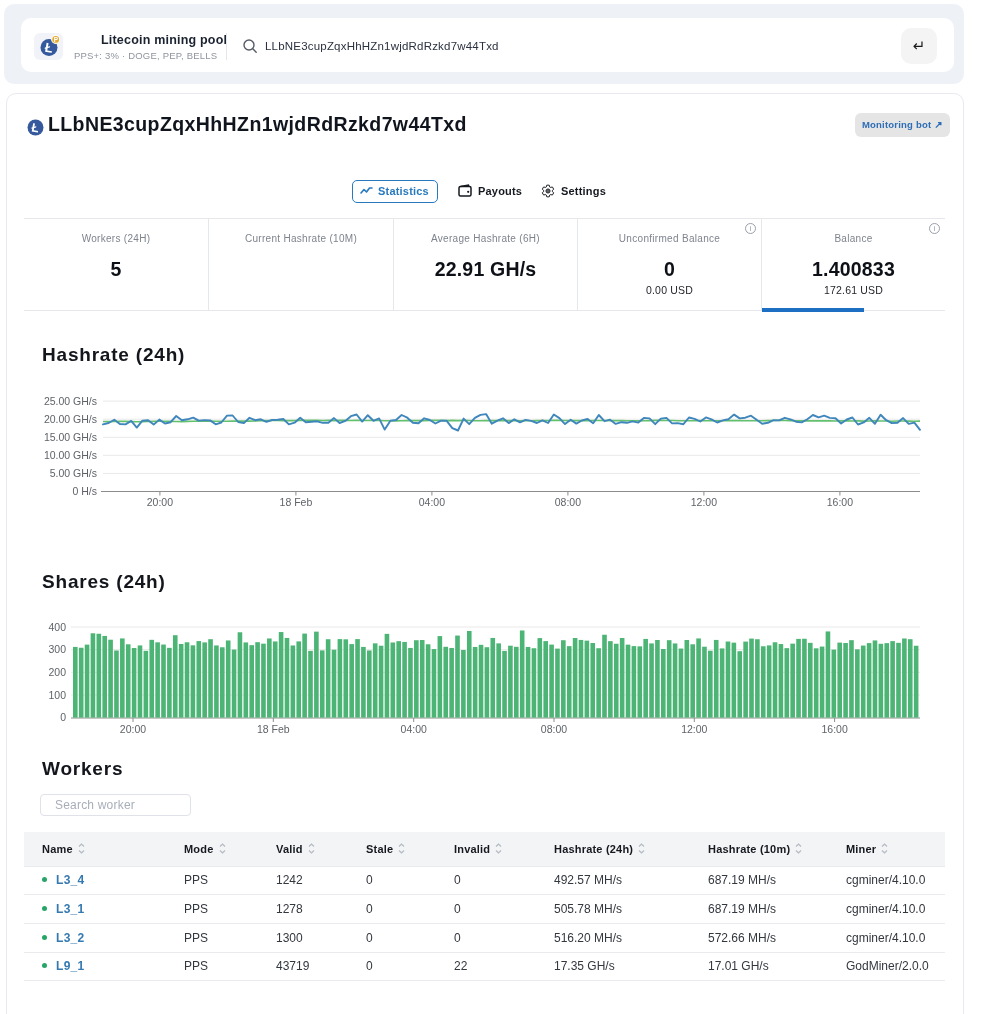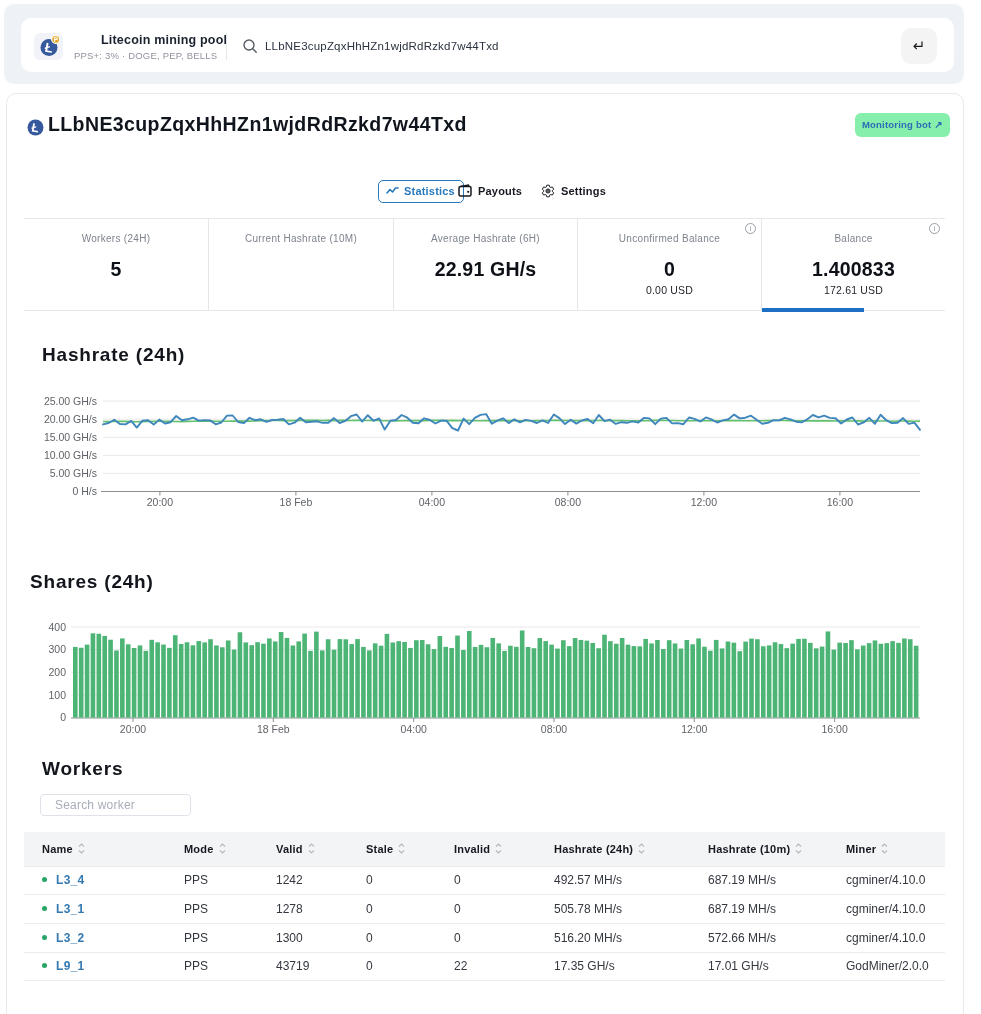--- a/index.html
+++ b/index.html
@@ -11,24 +11,24 @@
 #logotile { left:34px; top:33px; width:29px; height:27px; background:#f1f3f8; border-radius:6px; }
 #logoname { left:74px; top:33px; font-size:12.5px; font-weight:bold; color:#1b2230; letter-spacing:0.2px;padding-left:27px;}
 #logosub { left:74px; top:49.5px; font-size:9.5px; color:#8f949d; letter-spacing:0.2px;}
 #hdrdiv { left:226px; top:33px; width:1px; height:27px; background:#e3e6eb; }
 #searchtxt { left:265px; top:40px; font-size:11.5px; color:#2a3140; letter-spacing:0.2px;}
 #enterbtn { left:901px; top:28px; width:36px; height:36px; background:#f4f4f5; border-radius:10px;
   text-align:center; line-height:36px; font-size:15px; color:#1a1a1a;}
 #card { left:6px; top:93px; width:958px; height:935px; background:#fff;
   border:1px solid #e7e9ee; border-radius:10px; }
 #addr { left:48px; top:113px; font-size:19.5px; font-weight:bold; color:#10141d; letter-spacing:0.4px;}
-#monbot { left:855px; top:113px; height:24px; padding:0 7px; background:#86efac; border-radius:6px;
+#monbot { left:855px; top:113px; height:24px; padding:0 7px; background:#e5e5e5; border-radius:6px;
   font-size:9.5px; font-weight:bold; color:#2d6db5; line-height:24px; letter-spacing:0.2px;}
 .tab { height:23px; line-height:21px; font-size:11px; font-weight:bold; color:#15181e; letter-spacing:0.2px;}
-#tab1 { left:378px; top:180px; border:1px solid #2879bd; border-radius:5px; color:#2879bd; padding:0 8px 17px 7px;}
+#tab1 { left:352px; top:180px; border:1px solid #2879bd; border-radius:5px; color:#2879bd; padding:0 8px 17px 7px;}
 #stats { left:24px; top:218px; width:921px; height:93px; border-top:1px solid #e5e7eb; border-bottom:1px solid #e5e7eb;}
 .scell { position:absolute; top:0; height:100%; border-right:1px solid #e5e7eb; text-align:center;}
 .scell.last { border-right:none; }
 .slabel { margin-top:14px; font-size:10px; color:#7e838d; letter-spacing:0.3px;}
 .sval { margin-top:14px; font-size:19.5px; font-weight:bold; color:#0d1016; letter-spacing:0.2px;}
 .ssub { margin-top:3px; font-size:10.5px; color:#23262c; letter-spacing:0.2px;}
 .info { position:absolute; top:4px; right:5px; width:11px; height:11px; border:1px solid #9aa0a9;
   border-radius:50%; color:#9aa0a9; font-size:8px; line-height:10px; text-align:center;}
 #bluebar { left:762px; top:308px; width:102px; height:4px; background:#1d6fc4; }
 .sectitle { font-size:19px; font-weight:bold; color:#13161c; letter-spacing:0.8px;}
@@ -305,21 +305,21 @@
     <rect x="872.68" y="640.43" width="4.6" height="77.17" fill="#4cb474"></rect>
     <rect x="878.56" y="643.80" width="4.6" height="73.80" fill="#4cb474"></rect>
     <rect x="884.44" y="643.14" width="4.6" height="74.46" fill="#4cb474"></rect>
     <rect x="890.32" y="641.14" width="4.6" height="76.46" fill="#4cb474"></rect>
     <rect x="896.20" y="642.84" width="4.6" height="74.76" fill="#4cb474"></rect>
     <rect x="902.08" y="638.49" width="4.6" height="79.11" fill="#4cb474"></rect>
     <rect x="907.96" y="639.19" width="4.6" height="78.41" fill="#4cb474"></rect>
     <rect x="913.84" y="645.75" width="4.6" height="71.85" fill="#4cb474"></rect>
 </svg>
 
-<div class="abs sectitle" style="left:30px; top:571px;">Shares (24h)</div>
+<div class="abs sectitle" style="left:42px; top:571px;">Shares (24h)</div>
 <div class="abs sectitle" style="left:42px; top:758px;">Workers</div>
 <div class="abs" id="wsearch">Search worker</div>
 
 <table>
   <thead>
       <tr>
     <td class="c1">Name<svg class="sort" width="7" height="11" viewBox="0 0 7 11">
             <path d="M1 3.5 L3.5 1 L6 3.5" fill="none" stroke="#b4bac2" stroke-width="1.2"></path>
             <path d="M1 7.5 L3.5 10 L6 7.5" fill="none" stroke="#b4bac2" stroke-width="1.2"></path>
           </svg></td>

